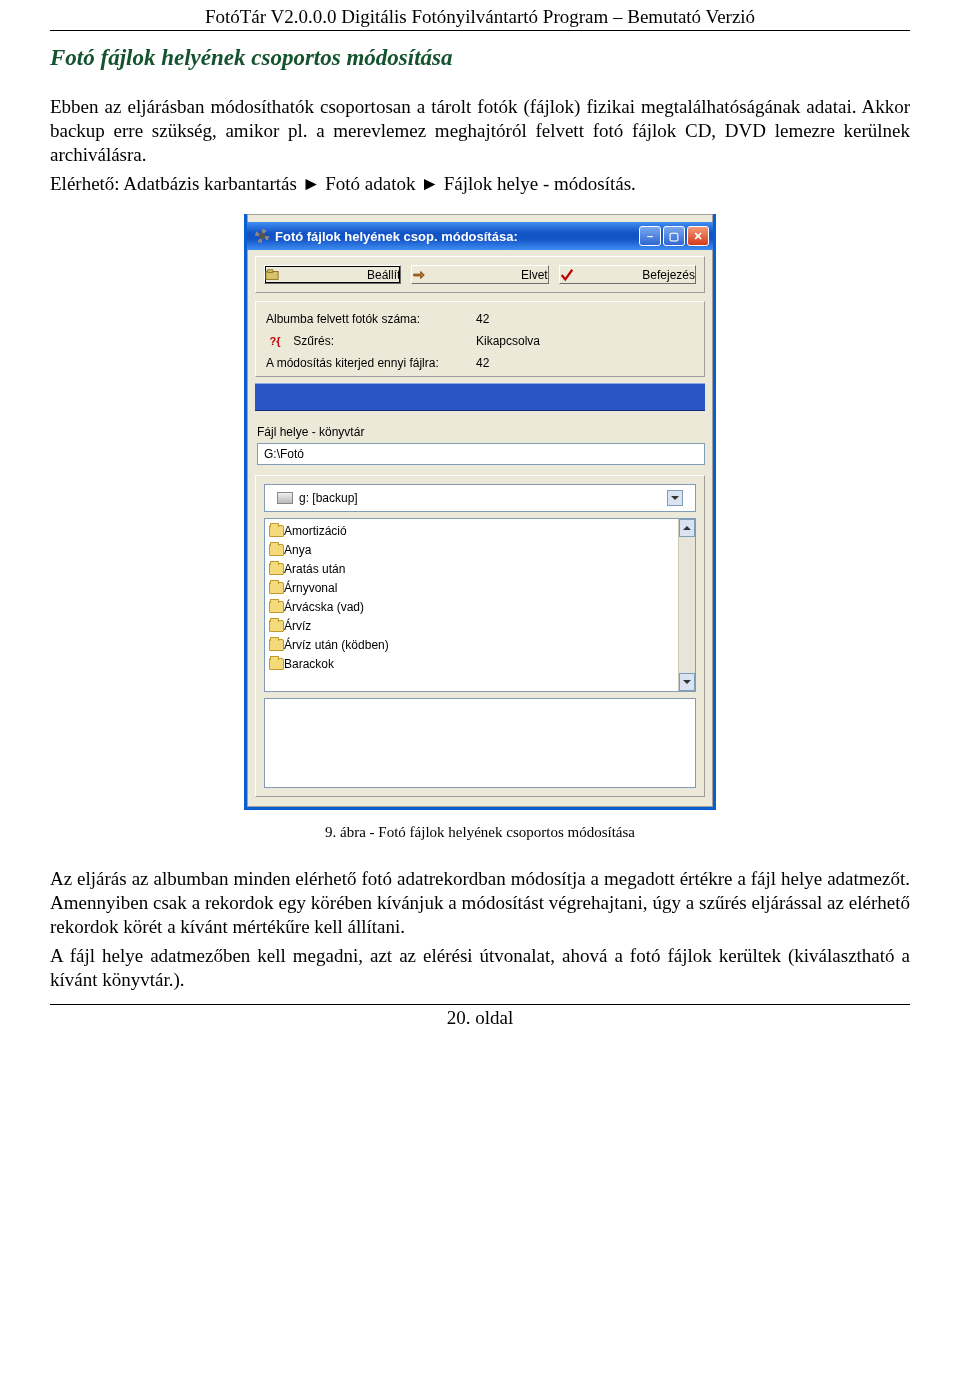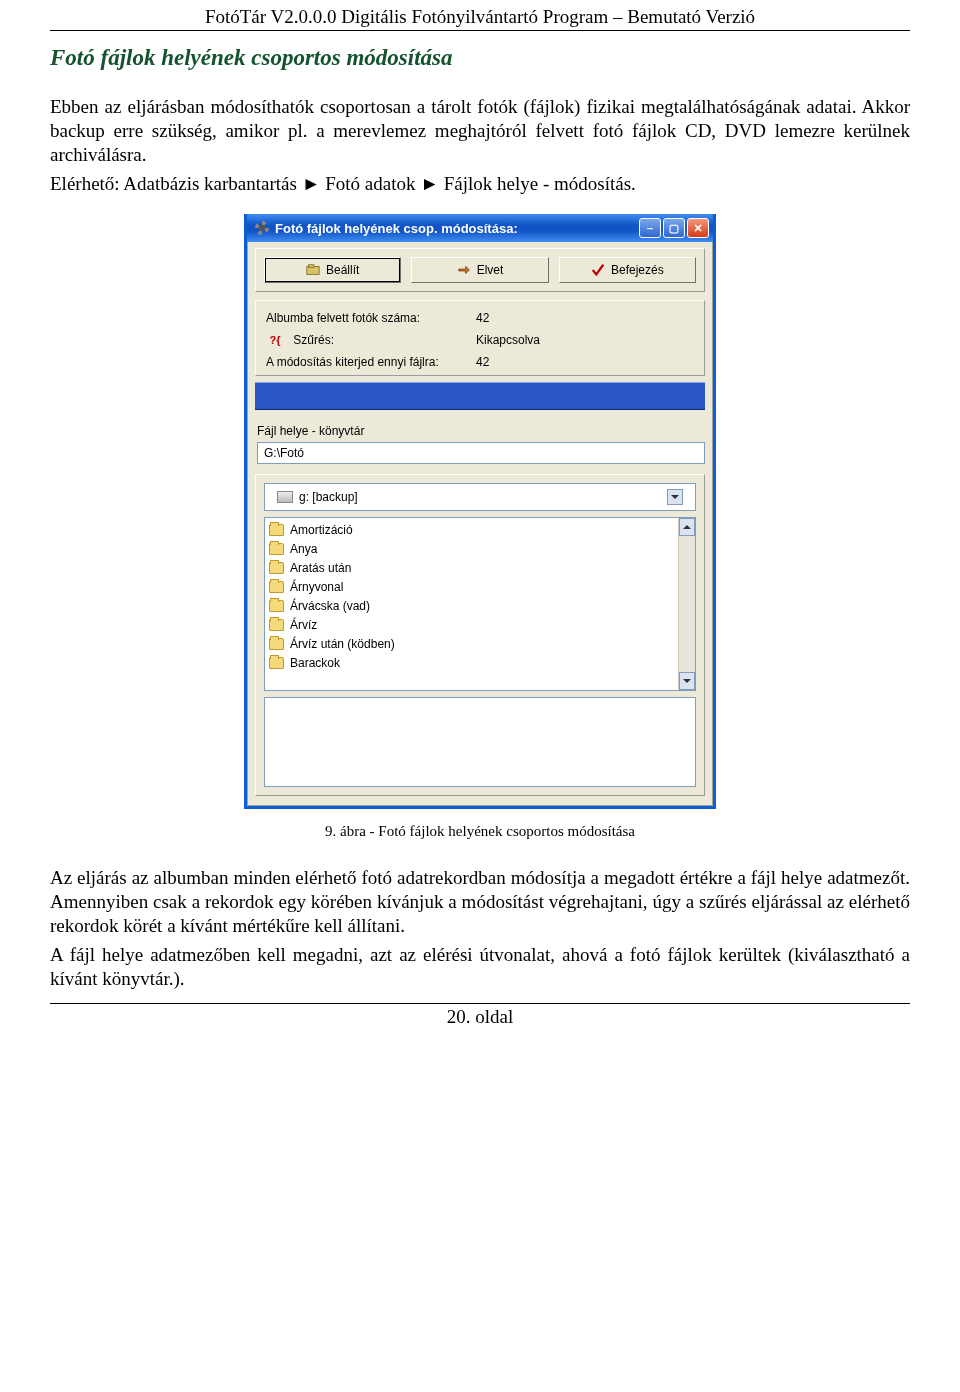--- a/index.html
+++ b/index.html
@@ -54,20 +54,21 @@
   .titlebar {
     height: 28px;
     background: linear-gradient(to bottom, #3f8ef3 0%, #1253c5 40%, #1253c5 60%, #3f8ef3 100%);
     color: #fff;
     display: flex;
     align-items: center;
     padding: 0 4px 0 8px;
     font-weight: bold;
     font-size: 13px;
     gap: 6px;
+    margin-top: 8px;
   }
   .titlebar .title-text { flex: 1; white-space: nowrap; overflow:hidden; text-overflow: ellipsis; }
   .win-btns { display:flex; gap:2px; }
   .win-btn {
     width: 22px; height: 20px;
     border: 1px solid #fff;
     border-radius: 3px;
     display:flex; align-items:center; justify-content:center;
     font-size: 11px; font-weight: bold;
     color: #fff;
@@ -77,25 +78,25 @@
   .client { padding: 6px 8px 10px 8px; }
   .toolbar-panel {
     background: #ece9d8;
     border: 1px solid #fff;
     border-right-color:#9c9c9c; border-bottom-color:#9c9c9c;
     padding: 8px 8px;
     display:flex; gap:10px;
   }
   .tbtn {
     flex:1;
-    height: 26px;
+    height: 19px;
     background: #ece9d8;
     border: 1px solid #fff;
     border-right-color:#6e6e6e; border-bottom-color:#6e6e6e;
-    display:flex; align-items:center; justify-content:center;
+    display:flex; align-items:center; justify-content:space-between;
     gap:6px;
     font-size: 12px;
     cursor: default;
   }
   .tbtn.first { box-shadow: 0 0 0 1px #000 inset; }
   .tbtn svg { width:14px; height:14px; }
 
   .info-panel {
     background: #ece9d8;
     border: 1px solid #fff;
@@ -190,21 +191,21 @@
   .folder-list .scroll .btn.bot { bottom:0; }
   .folder-list .scroll .btn::after{
     content:""; width:0;height:0;
     border-left:4px solid transparent;
     border-right:4px solid transparent;
   }
   .folder-list .scroll .btn.top::after{ border-bottom:4px solid #333;}
   .folder-list .scroll .btn.bot::after{ border-top:4px solid #333;}
   .folder-list ul { list-style:none; padding: 2px 4px; margin-right:18px;}
   .folder-list li {
-    display:flex; align-items:center; gap:6px;
+    display:flex; align-items:center; 
     font-size:12px; height:19px;
   }
   .folder-icon {
     width:15px; height:12px;
     background:#f5da7b;
     border:1px solid #c19a2e;
     border-radius:1px 2px 1px 1px;
     position:relative;
   }
   .folder-icon::before{

